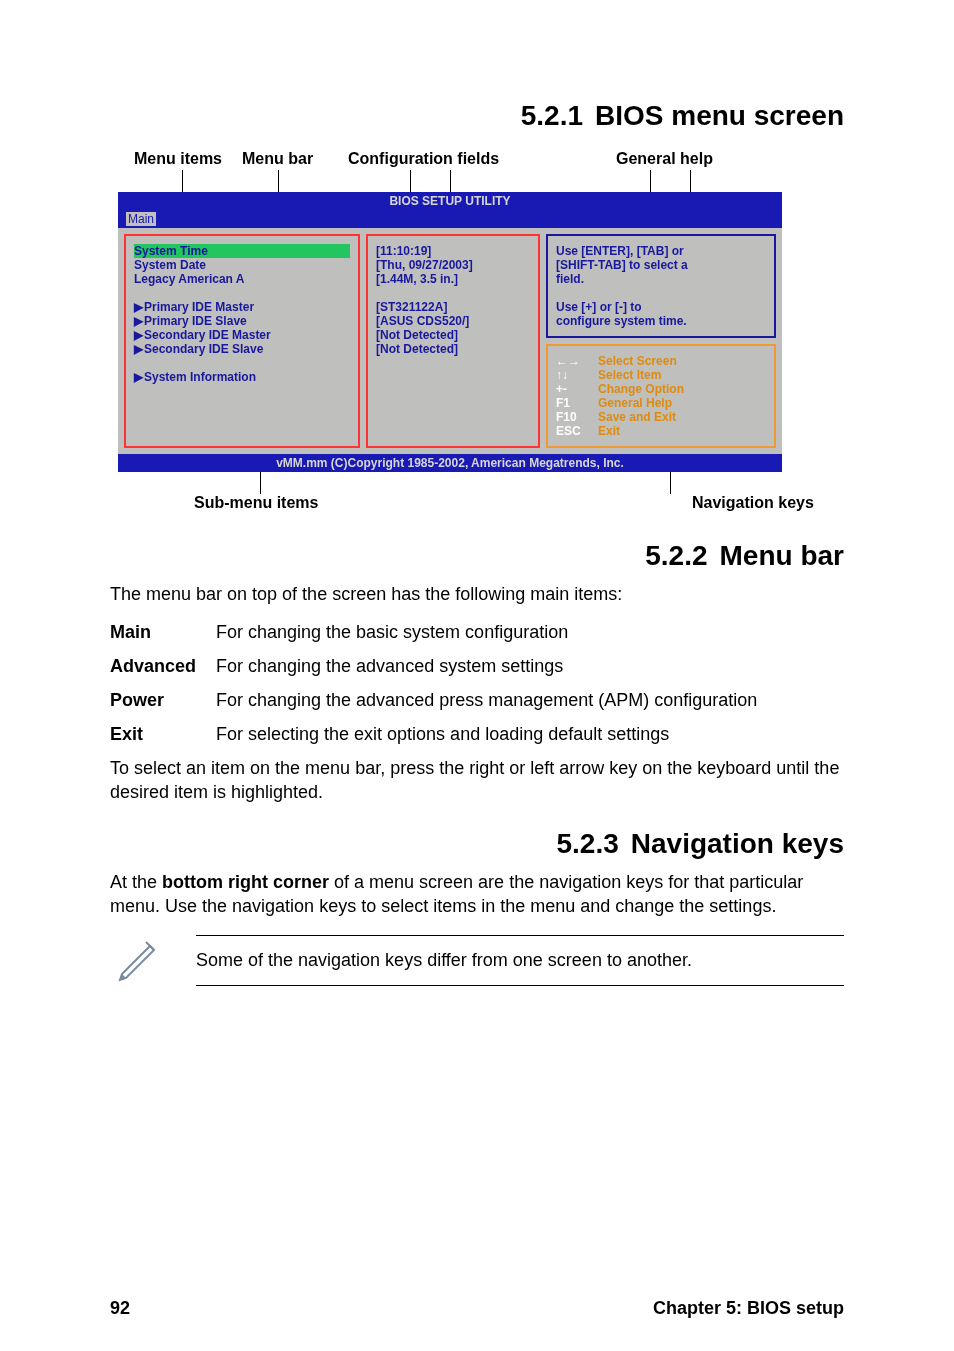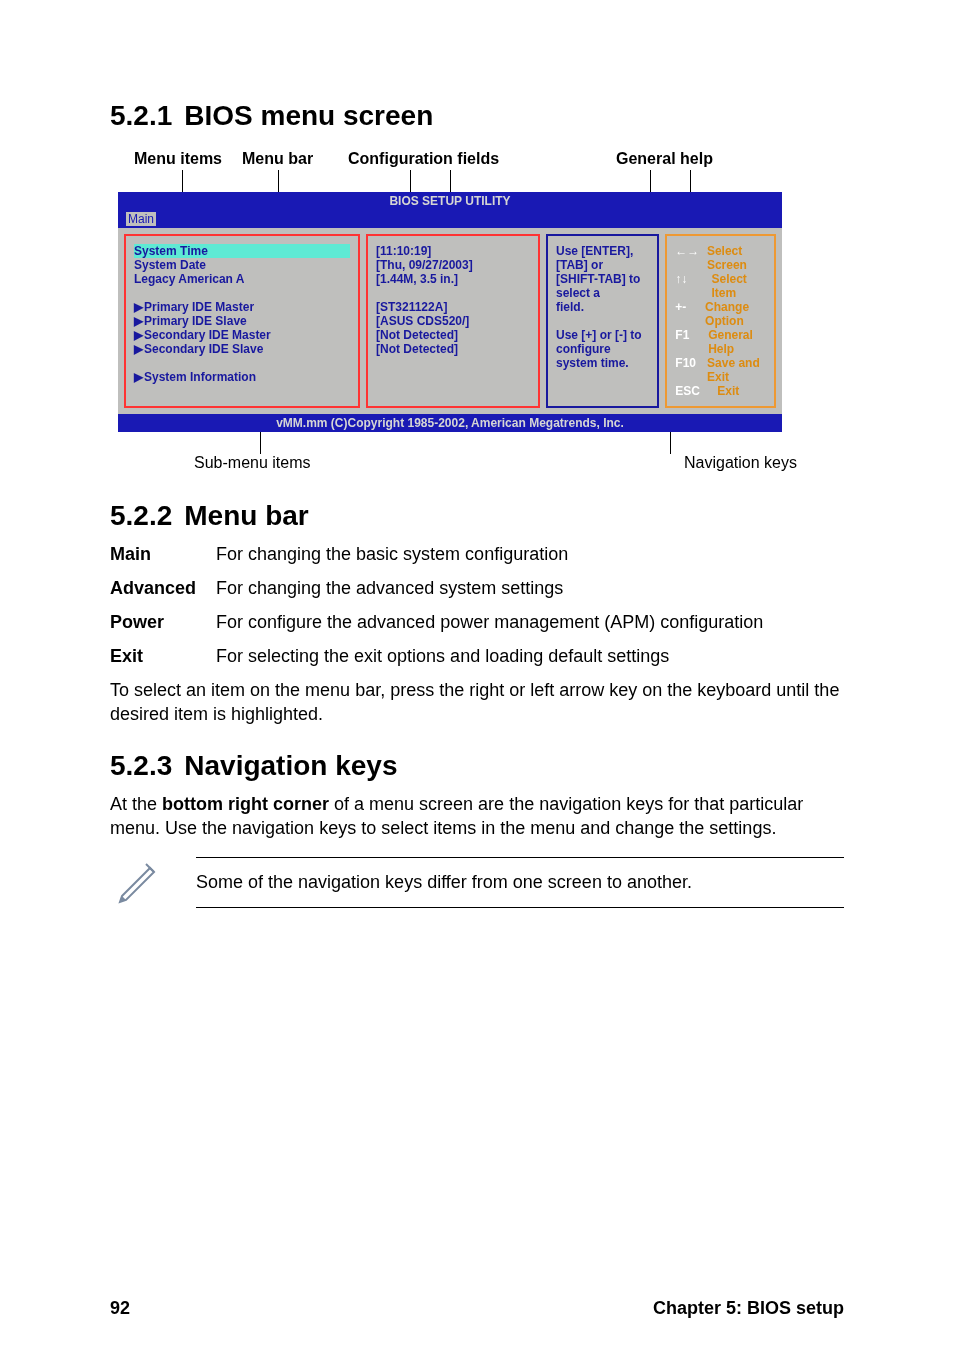--- a/index.html
+++ b/index.html
@@ -13,20 +13,21 @@
     width: 954px;
     min-height: 1351px;
     box-sizing: border-box;
     padding: 100px 110px 60px 110px;
     position: relative;
   }
   h2.section {
     font-size: 28px;
     font-weight: bold;
     margin: 0 0 10px 0;
+    text-align: right;
   }
   h2.section .num {
     display: inline-block;
     margin-right: 12px;
   }
 
   
   .top-labels {
     display: flex;
     font-weight: bold;
@@ -87,39 +88,40 @@
     width:216px;
     border:2px solid #f33;
     padding:8px;
     color:#18189e;
     font-weight:bold;
   }
   .bios .leftcol .mi {
     white-space: pre;
   }
   .bios .leftcol .sel {
-    background:#5eead4;
+    background:#22c55e;
     color:#18189e;
   }
   .bios .leftcol .arrow {
     color:#18189e;
     display:inline-block;
     width:10px;
   }
   .bios .midcol {
     width:154px;
     border:2px solid #f33;
     padding:8px;
     color:#18189e;
     font-weight:bold;
   }
   .bios .midcol .mi { white-space: pre; }
   .bios .rightcol {
     flex:1;
     display:flex;
+    flex-direction:column;
     gap:6px;
   }
   .bios .help {
     border:2px solid #18189e;
     padding:8px;
     color:#18189e;
     font-weight:bold;
     min-height:80px;
     white-space: pre-wrap;
   }
@@ -145,22 +147,23 @@
   }
   .bottom-connectors .v {
     position:absolute;
     top:0;
     height:22px;
     width:1px;
     background:#000;
   }
   .bottom-labels {
     display:flex;
-    font-weight:normal;
+    font-weight:bold;
     font-size:16px;
+    gap:8px;
   }
   .bottom-labels .c1 { width: 360px; padding-left: 84px;}
   .bottom-labels .c2 { flex:1; text-align:left; padding-left:130px;}
 
   
   p.txt {
     font-size: 18px;
     line-height: 24px;
     margin: 10px 0 14px 0;
   }
@@ -305,33 +308,34 @@
     <div class="v" style="left:560px"></div>
   </div>
   <div class="bottom-labels">
     <div class="c1">Sub-menu items</div>
     <div class="c2">Navigation keys</div>
   </div>
 
   <h2 class="section" style="margin-top:28px">
     <span class="num">5.2.2</span><span>Menu bar</span>
   </h2>
+  <p class="txt">The menu bar on top of the screen has the following main items:</p>
 
   <div class="defs">
     <div class="row">
         <div class="term">Main</div>
         <div class="desc">For changing the basic system configuration</div>
       </div>
     <div class="row">
         <div class="term">Advanced</div>
         <div class="desc">For changing the advanced system settings</div>
       </div>
     <div class="row">
         <div class="term">Power</div>
-        <div class="desc">For configure the advanced power management (APM) configuration</div>
+        <div class="desc">For changing the advanced press management (APM) configuration</div>
       </div>
     <div class="row">
         <div class="term">Exit</div>
         <div class="desc">For selecting the exit options and loading default settings</div>
       </div>
   </div>
 
   <p class="txt">To select an item on the menu bar, press the right or left arrow key on the keyboard until the desired item is highlighted.</p>
 
   <h2 class="section" style="margin-top:24px">

